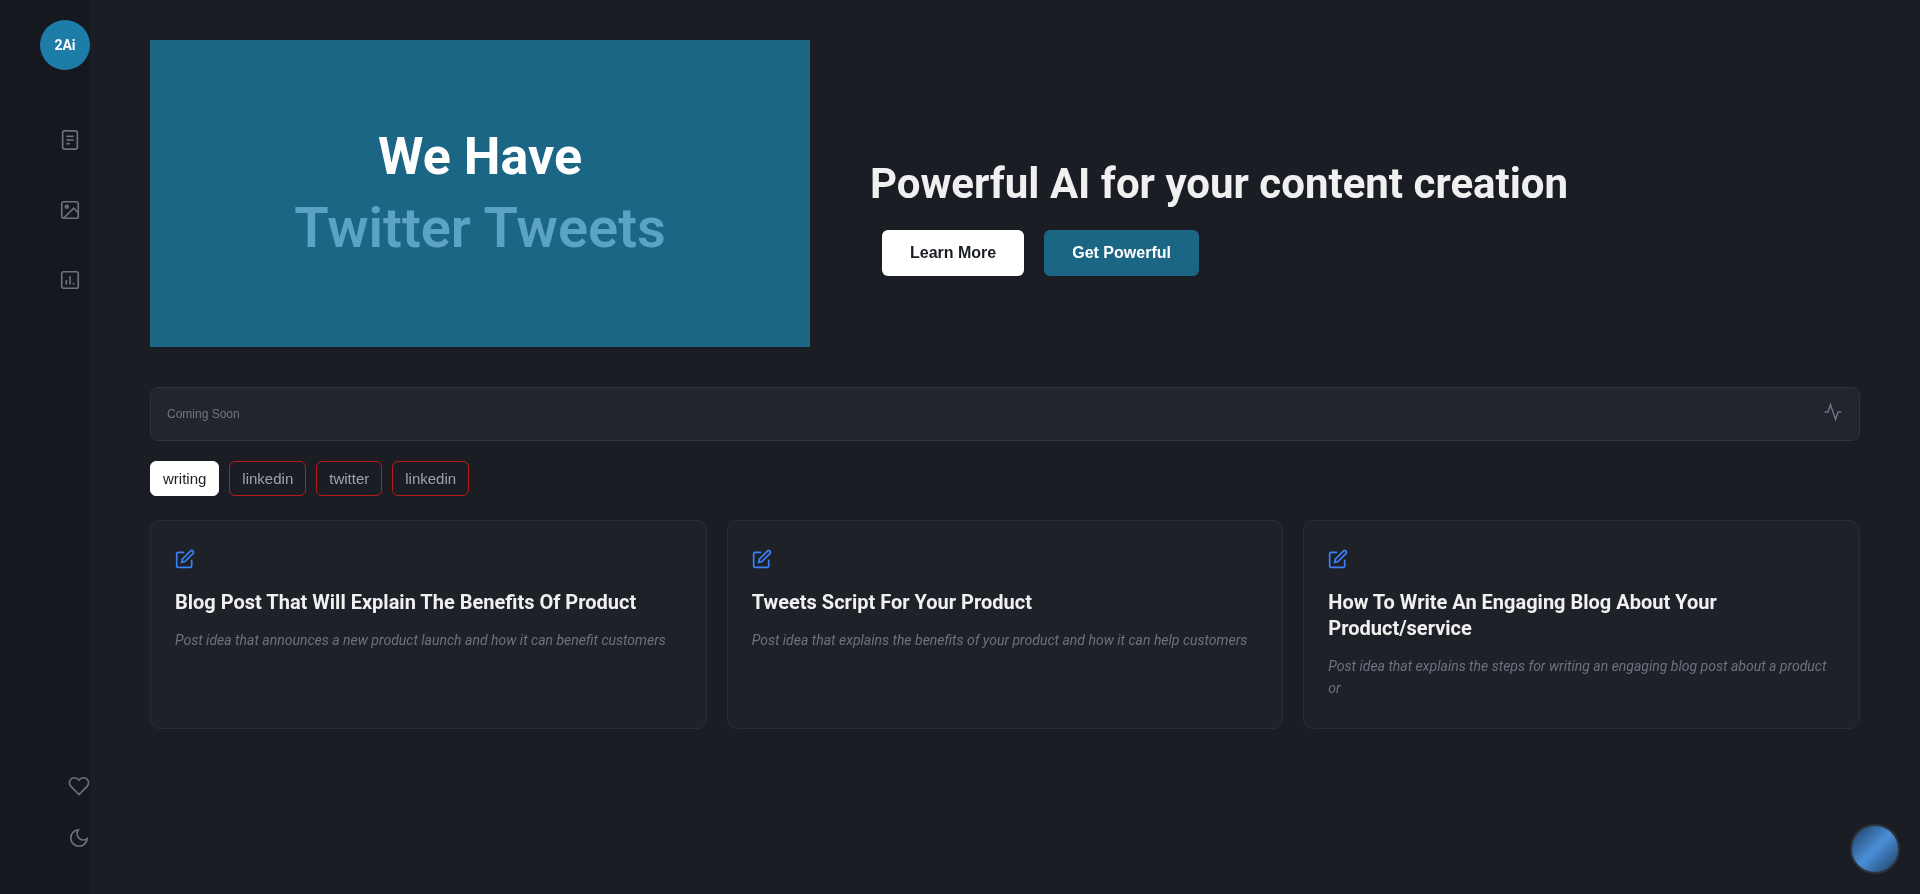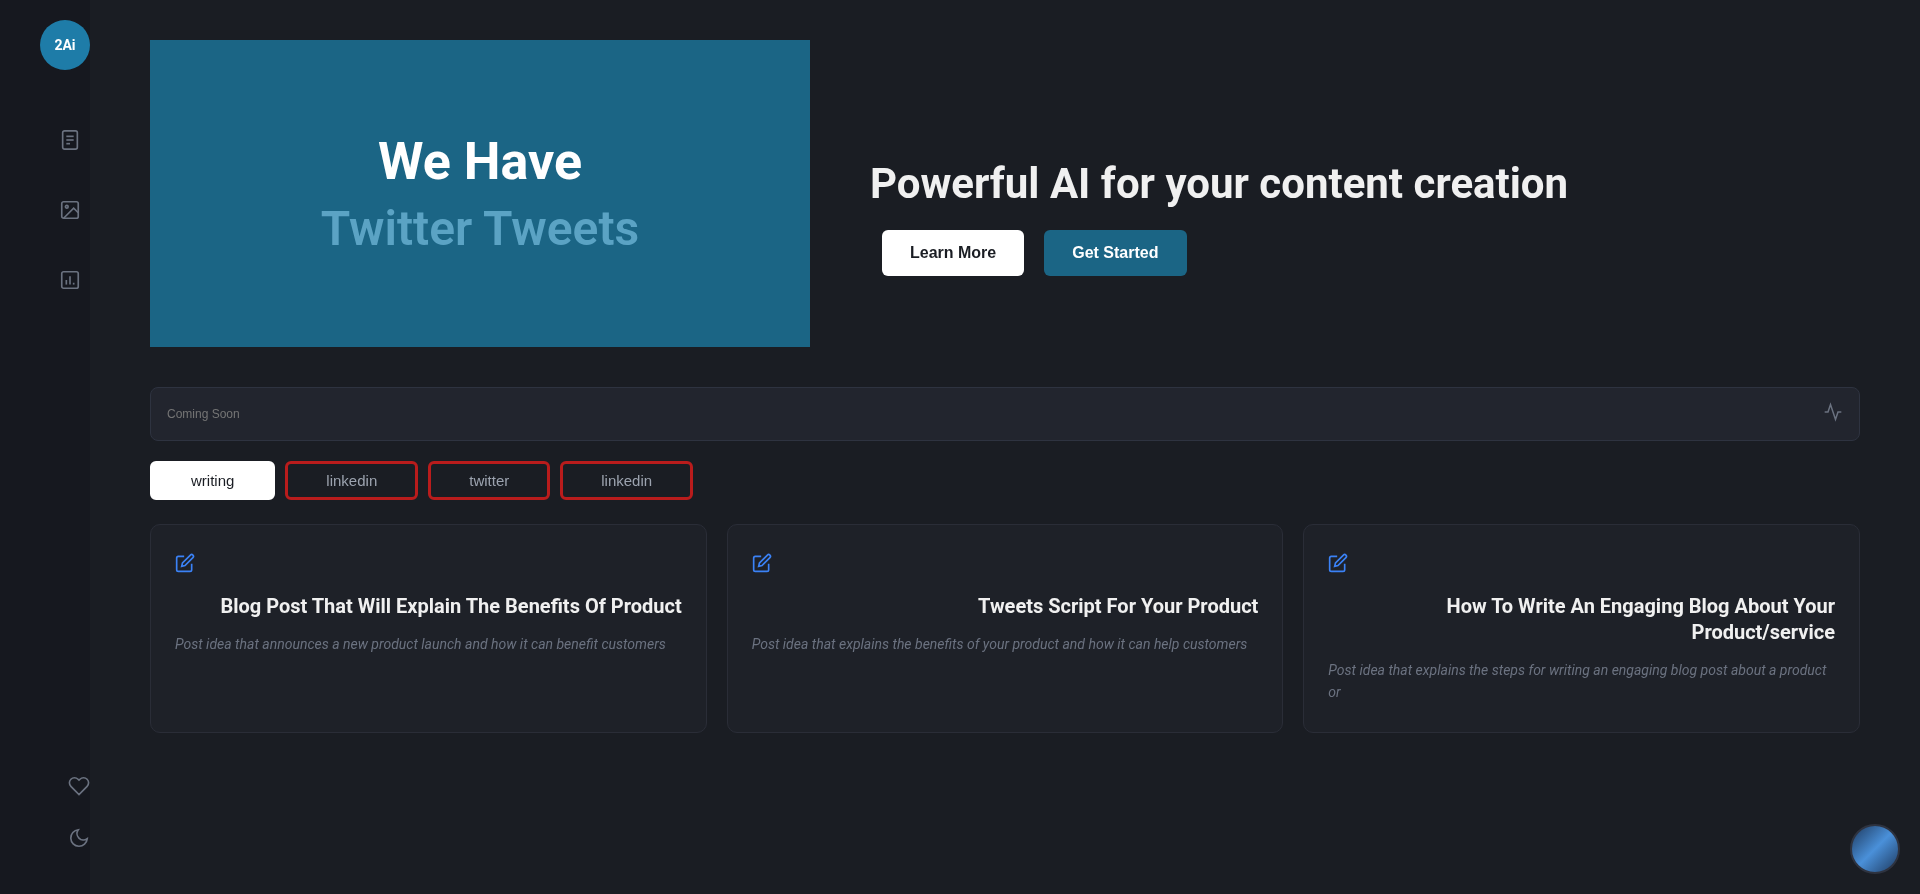--- a/index.html
+++ b/index.html
@@ -103,21 +103,21 @@
     }
 
     .hero-banner-we-have {
       font-size: 52px;
       font-weight: 700;
       color: #ffffff;
       margin-bottom: 8px;
     }
 
     .hero-banner-subtitle {
-      font-size: 48px;
+      font-size: 56px;
       font-weight: 600;
       color: #5ba3c4;
     }
 
     .hero-text {
       flex: 1;
       display: flex;
       flex-direction: column;
       justify-content: center;
     }
@@ -197,25 +197,25 @@
     }
 
     
     .tabs {
       display: flex;
       gap: 10px;
       margin-bottom: 24px;
     }
 
     .tab {
-      padding: 8px 38px;
+      padding: 8px 12px;
       border-radius: 6px;
       font-size: 15px;
       cursor: pointer;
-      border: 3px solid #b91c1c;
+      border: 1px solid #b91c1c;
       background: transparent;
       color: #9ca3af;
     }
 
     .tab.active {
       background-color: #ffffff;
       color: #1a1d23;
       border-color: #ffffff;
       font-weight: 500;
     }
@@ -240,21 +240,20 @@
       font-size: 18px;
       margin-bottom: 16px;
     }
 
     .card-title {
       font-size: 20px;
       font-weight: 700;
       color: #f0f0f0;
       line-height: 1.3;
       margin-bottom: 14px;
-      text-align: right;
     }
 
     .card-description {
       font-size: 14px;
       color: #6b7280;
       line-height: 1.6;
       font-style: italic;
     }
 
     
@@ -317,21 +316,21 @@
 
   <div class="hero">
     <div class="hero-banner">
       <div class="hero-banner-we-have">We Have</div>
       <div class="hero-banner-subtitle">Twitter Tweets</div>
     </div>
     <div class="hero-text">
       <h1 class="hero-title">Powerful AI for your content creation</h1>
       <div class="hero-buttons">
         <button class="btn-learn-more">Learn More</button>
-        <button class="btn-get-started">Get Started</button>
+        <button class="btn-get-started">Get Powerful</button>
       </div>
     </div>
   </div>
 
   <div class="search-section">
     <div class="search-bar">
       <input class="search-input" type="text" placeholder="Coming Soon" style="">
       <span class="search-icon-right">
         <svg width="20" height="20" viewBox="0 0 24 24" fill="none" stroke="#6b7280" stroke-width="1.8">
           <polyline points="22 12 18 12 15 21 9 3 6 12 2 12"></polyline>

